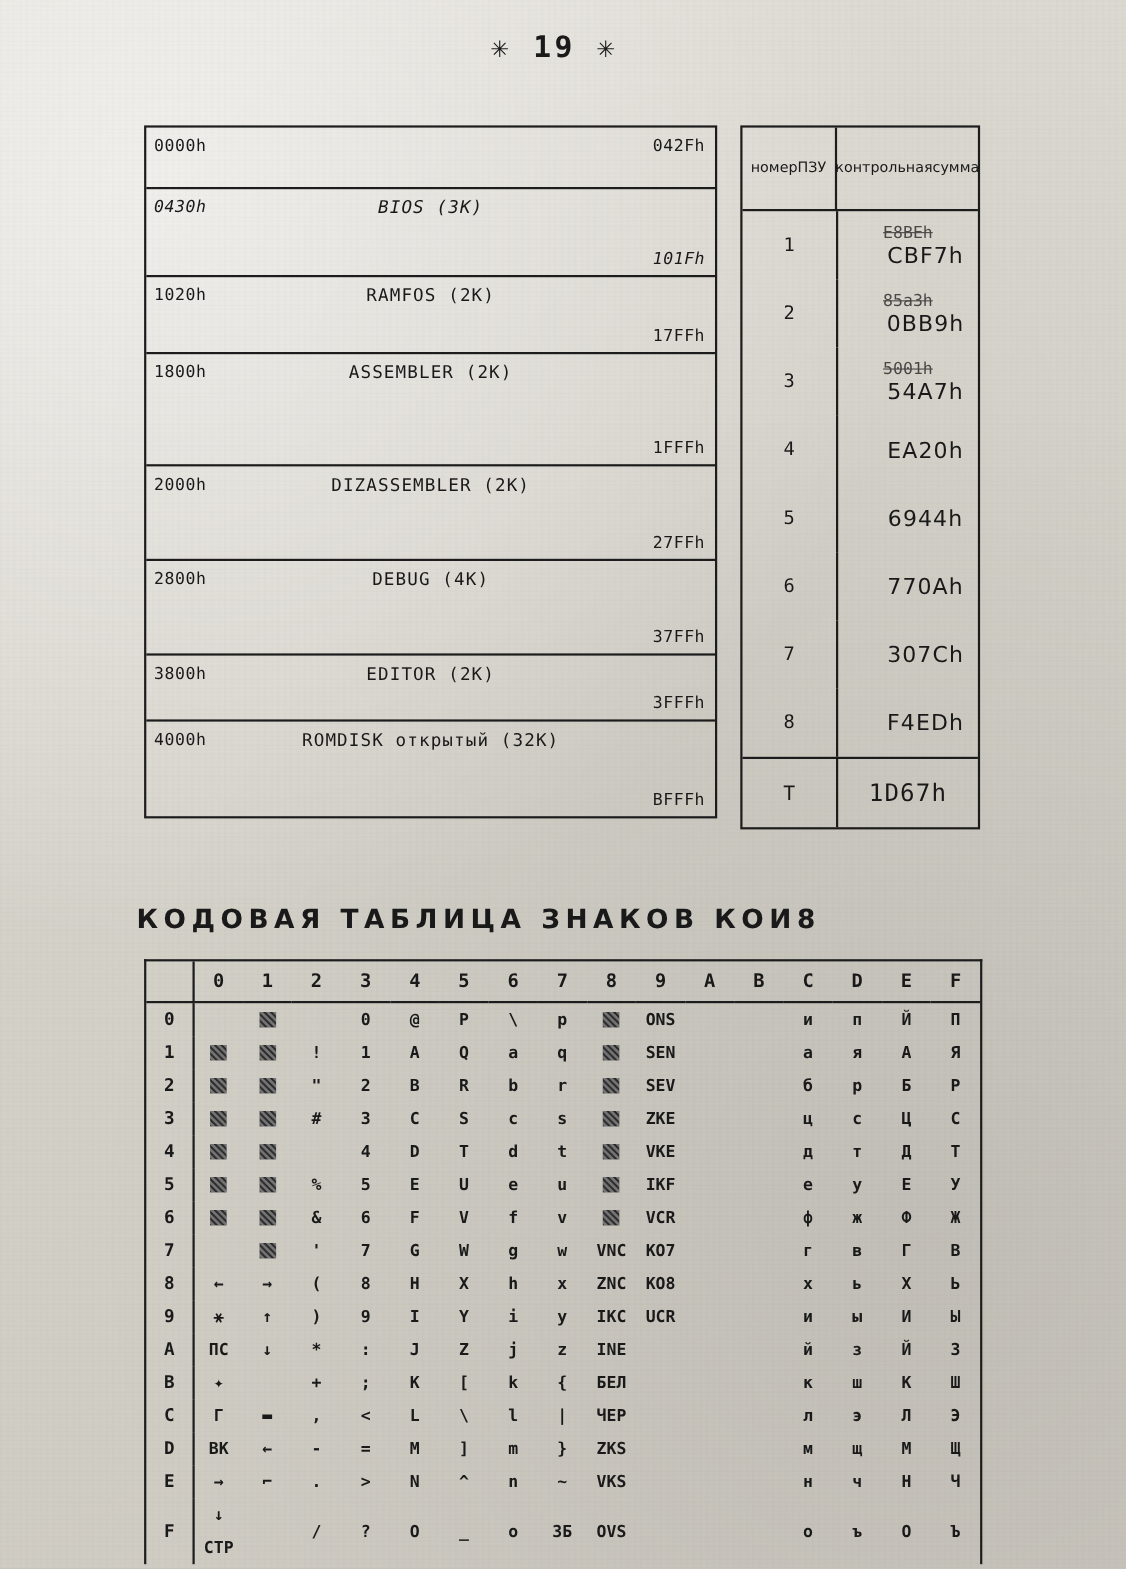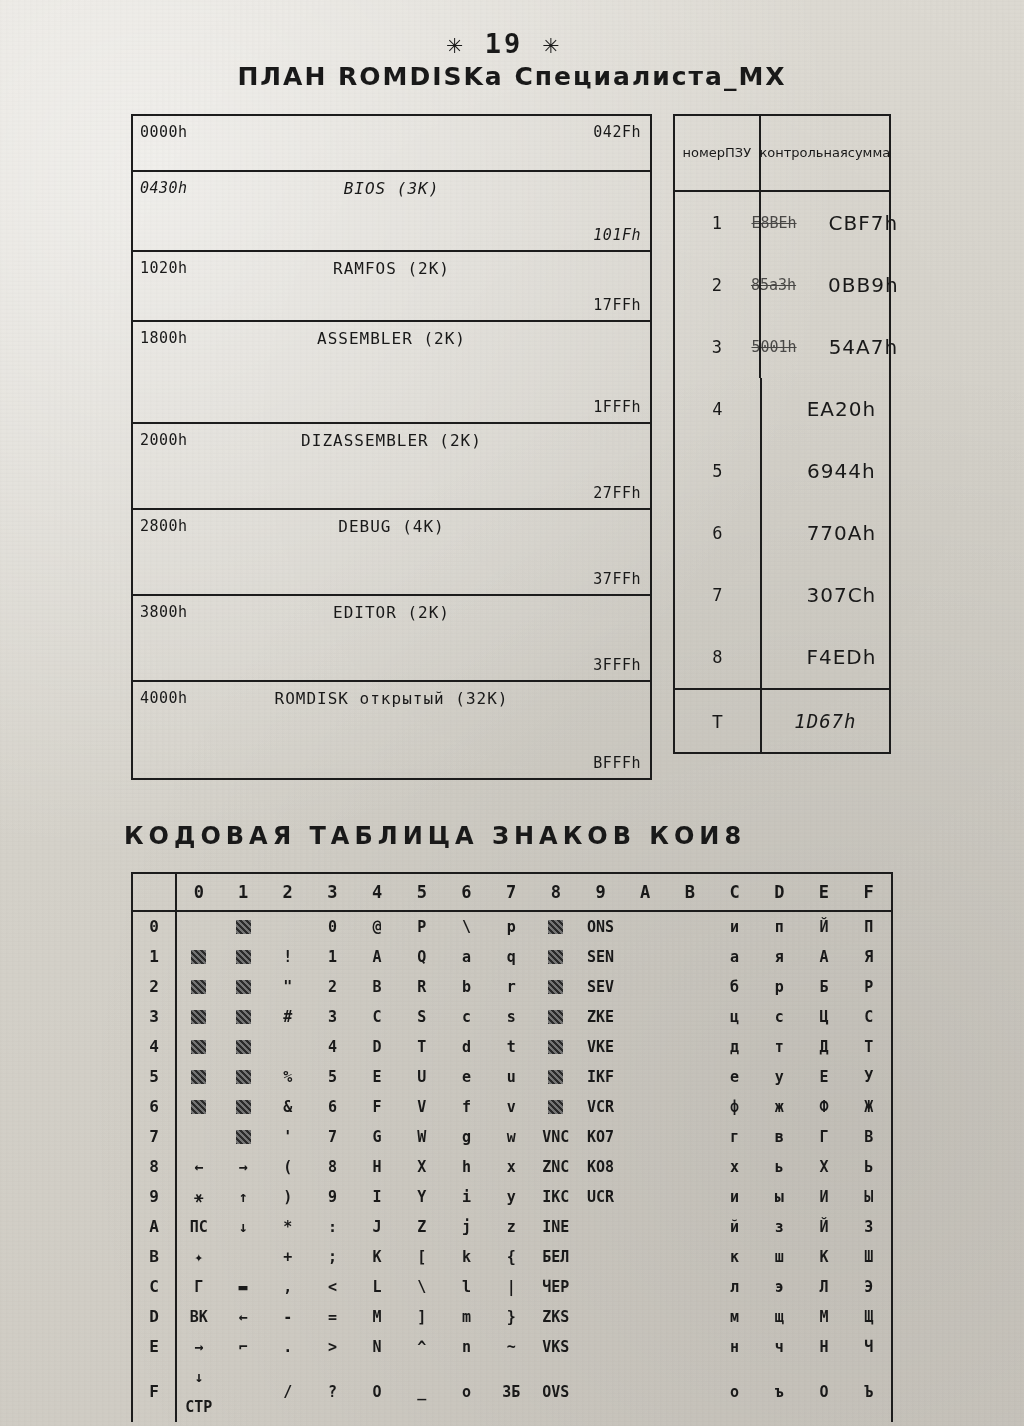--- a/index.html
+++ b/index.html
@@ -117,21 +117,21 @@
     height: 62px;
   }
   .ck-row .c1 {
     width: 40%;
     border-right: 2px solid #1d1d1d;
     display: flex; align-items: center; justify-content: center;
     font-size: 17px;
   }
   .ck-row .c2 {
     width: 60%;
-    display: flex; 
+    display: flex; flex-direction: column;
     align-items: center; justify-content: center;
     font-size: 17px;
     letter-spacing: 0.5px;
   }
   .ck-row .old {
     text-decoration: line-through;
     font-size: 15px;
     opacity: .75;
     letter-spacing: 0;
   }
@@ -147,21 +147,21 @@
     height: 62px;
   }
   .ck-total .c1 {
     width: 40%; border-right: 2px solid #1d1d1d;
     display:flex; align-items:center; justify-content:center;
     font-size: 18px;
   }
   .ck-total .c2 {
     width: 60%;
     display:flex; align-items:center; justify-content:center;
-    font-size: 19px; letter-spacing: 1px; font-style: italic;
+    font-size: 22px; letter-spacing: 1px;
   }
 
   
   .codetitle {
     position: absolute;
     top: 822px;
     left: 124px;
     font-size: 24px;
     letter-spacing: 5px;
     font-family: "DejaVu Sans", sans-serif;
@@ -212,21 +212,20 @@
     vertical-align: -2px;
   }
   .ct-wrap { position: relative; }
 </style>
 </head>
 <body>
 
 <div class="page">
 
   <div class="pagenum">✳ 19 ✳</div>
-  <div class="doc-title">ПЛАН  ROMDISKa Специалиста_MX</div>
 
   <div class="memmap" id="memmap">
       <div class="mrow single" style="height: 56px;">
         <div class="start">0000h</div>
         <div class="end">042Fh</div>
       </div>
       <div class="mrow" style="height: 80px; font-style: italic;">
         <div class="start">0430h</div>
         <div class="name">BIOS (3K)</div>
         <div class="end">101Fh</div>
@@ -244,26 +243,26 @@
       <div class="mrow" style="height: 86px;">
         <div class="start">2000h</div>
         <div class="name">DIZASSEMBLER  (2K)</div>
         <div class="end">27FFh</div>
       </div>
       <div class="mrow" style="height: 86px;">
         <div class="start">2800h</div>
         <div class="name">DEBUG  (4K)</div>
         <div class="end">37FFh</div>
       </div>
-      <div class="mrow" style="height: 86px;">
+      <div class="mrow" style="height: 60px;">
         <div class="start">3800h</div>
         <div class="name">EDITOR  (2K)</div>
         <div class="end">3FFFh</div>
       </div>
-      <div class="mrow" style="height: 96px;">
+      <div class="mrow" style="height: 86px;">
         <div class="start">4000h</div>
         <div class="name">ROMDISK открытый  (32K)</div>
         <div class="end">BFFFh</div>
       </div>
     </div>
 
   <div class="cksum">
     <div class="ck-head">
       <div class="c1">
         <span>номер</span>

